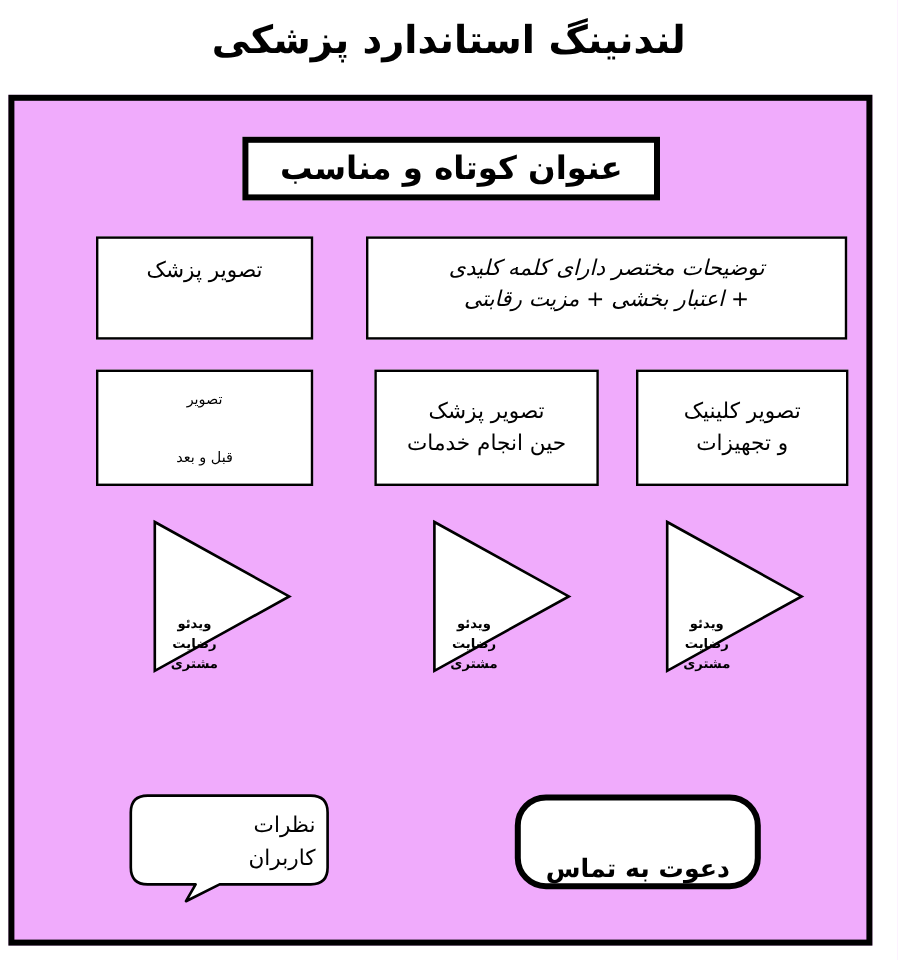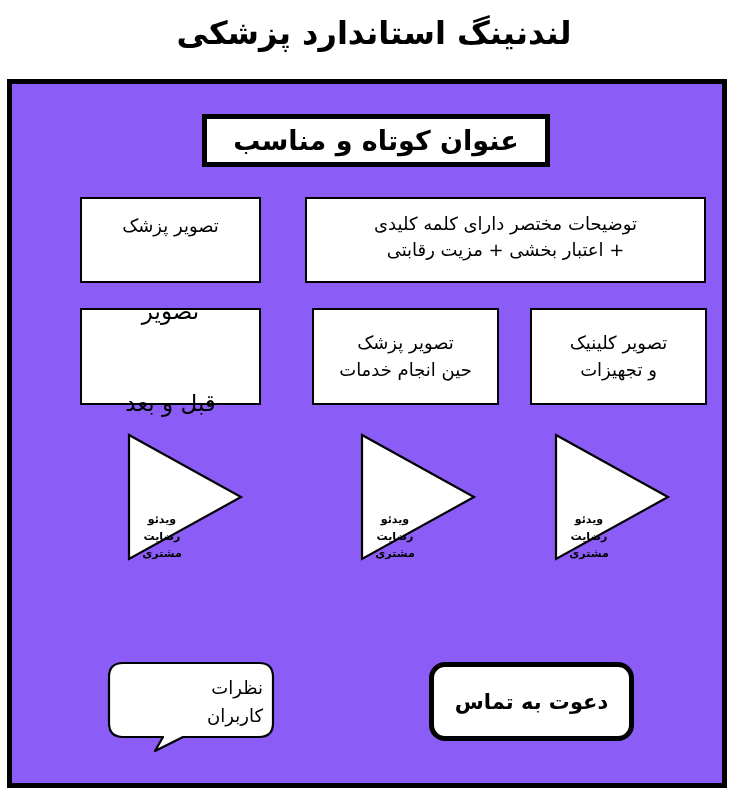--- a/index.html
+++ b/index.html
@@ -34,21 +34,21 @@
 
   
   #wireframe-frame {
     position: absolute;
     left: 7px;
     top: 79px;
     width: 720px;
     height: 709px;
     border: 5px solid #000;
     box-sizing: border-box;
-    background: #8b5cf6;
+    background: #f0abfc;
   }
 
   
   .node {
     position: absolute;
     box-sizing: border-box;
     background: #fff;
     display: flex;
     align-items: center;
     justify-content: center;
@@ -91,29 +91,30 @@
     padding-top: 14px;
   }
   #intro-text-box {
     left: 283px;
     top: 113px;
     width: 401px;
     height: 86px;
     font-size: 18px;
     align-items: flex-start;
     padding-top: 12px;
+    font-style: italic;
   }
 
   
   #before-after-box {
     left: 58px;
     top: 224px;
     width: 181px;
     height: 97px;
-    font-size: 23px;
+    font-size: 12px;
   }
   #service-photo-box {
     left: 290px;
     top: 224px;
     width: 187px;
     height: 97px;
     font-size: 18px;
   }
   #clinic-photo-box {
     left: 508px;
@@ -191,25 +192,25 @@
   }
 
   
   #cta-button {
     position: absolute;
     left: 417px;
     top: 578px;
     width: 205px;
     height: 79px;
     border: 5px solid #000;
-    border-radius: 16px;
+    border-radius: 26px;
     box-sizing: border-box;
     background: #fff;
     display: flex;
-    align-items: center;
+    align-items: flex-end;
     justify-content: center;
     direction: rtl;
     font-size: 21px;
     font-weight: 700;
     cursor: pointer;
   }
 </style>
 </head>
 <body>
 

